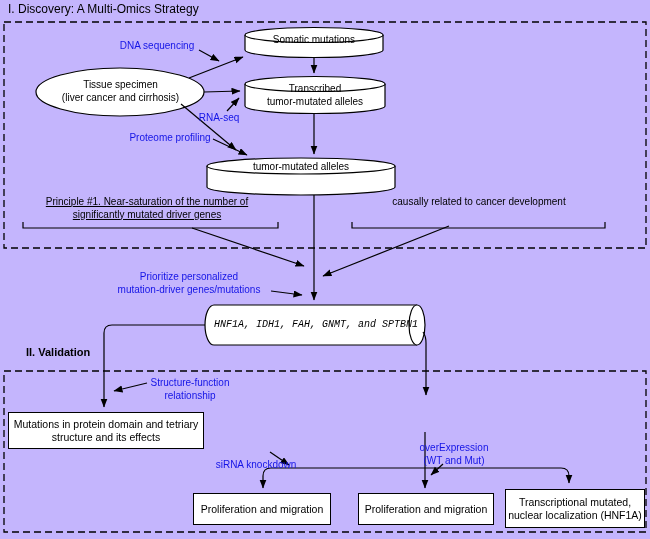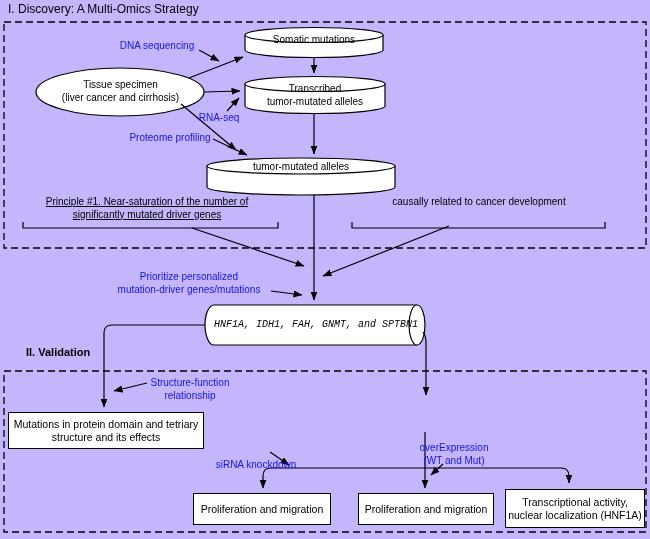--- a/index.html
+++ b/index.html
@@ -128,17 +128,17 @@
     <div>(WT and Mut)</div>
   </div>
 
   <div class="box" style="left:8px; top:412px; width:194px; height:35px;">
     <div>Mutations in protein domain and tetriary</div>
     <div>structure and its effects</div>
   </div>
   <div class="box" style="left:193px; top:493px; width:136px; height:30px;">Proliferation and migration</div>
   <div class="box" style="left:358px; top:493px; width:134px; height:30px;">Proliferation and migration</div>
   <div class="box" style="left:505px; top:489px; width:138px; height:37px;">
-    <div>Transcriptional activity,</div>
+    <div>Transcriptional mutated,</div>
     <div>nuclear localization (HNF1A)</div>
   </div>
 
 </div>
 
 </body></html>

